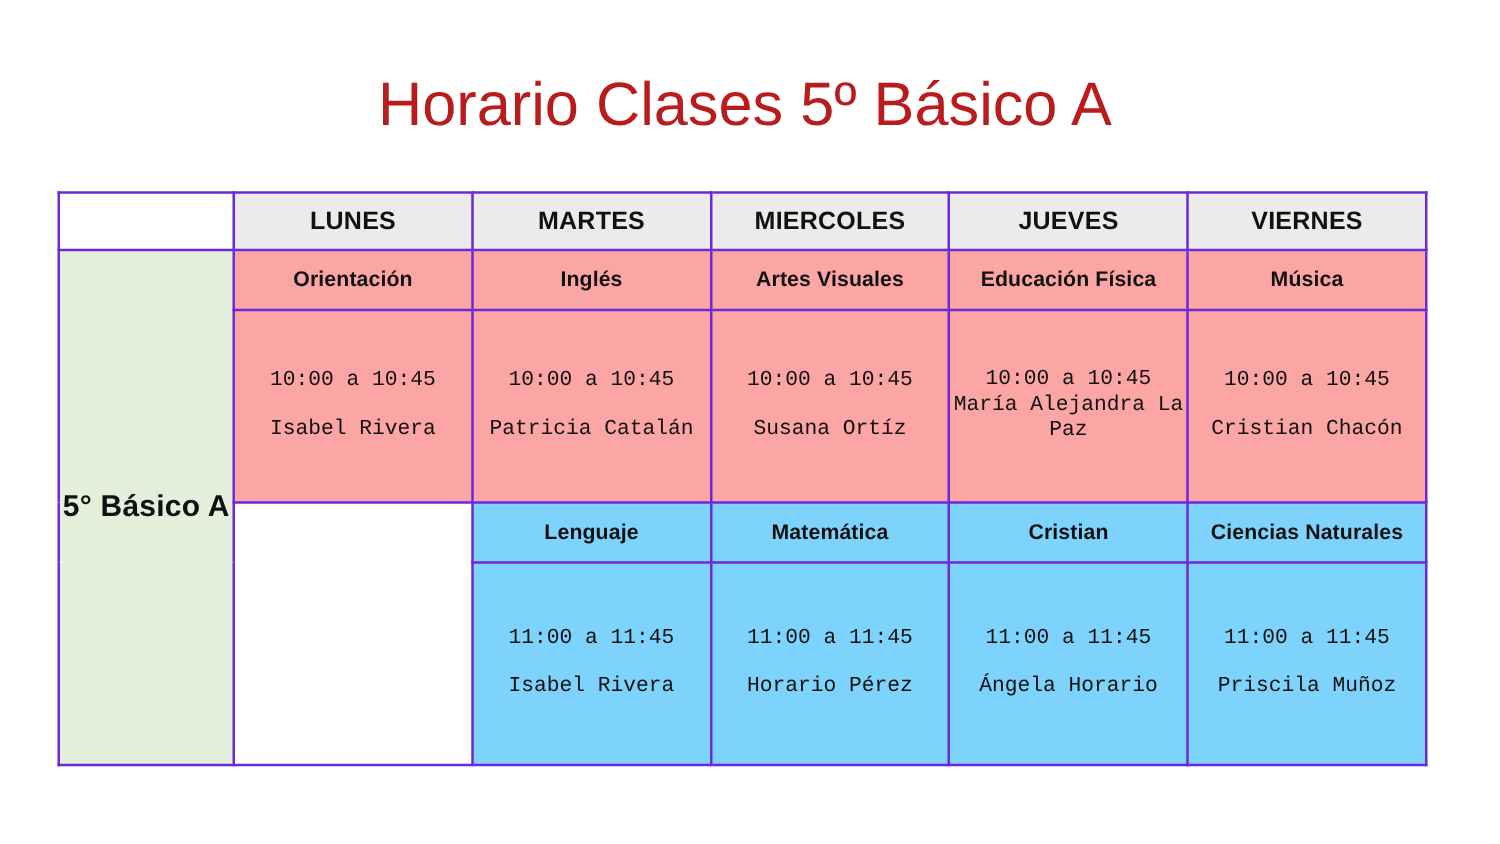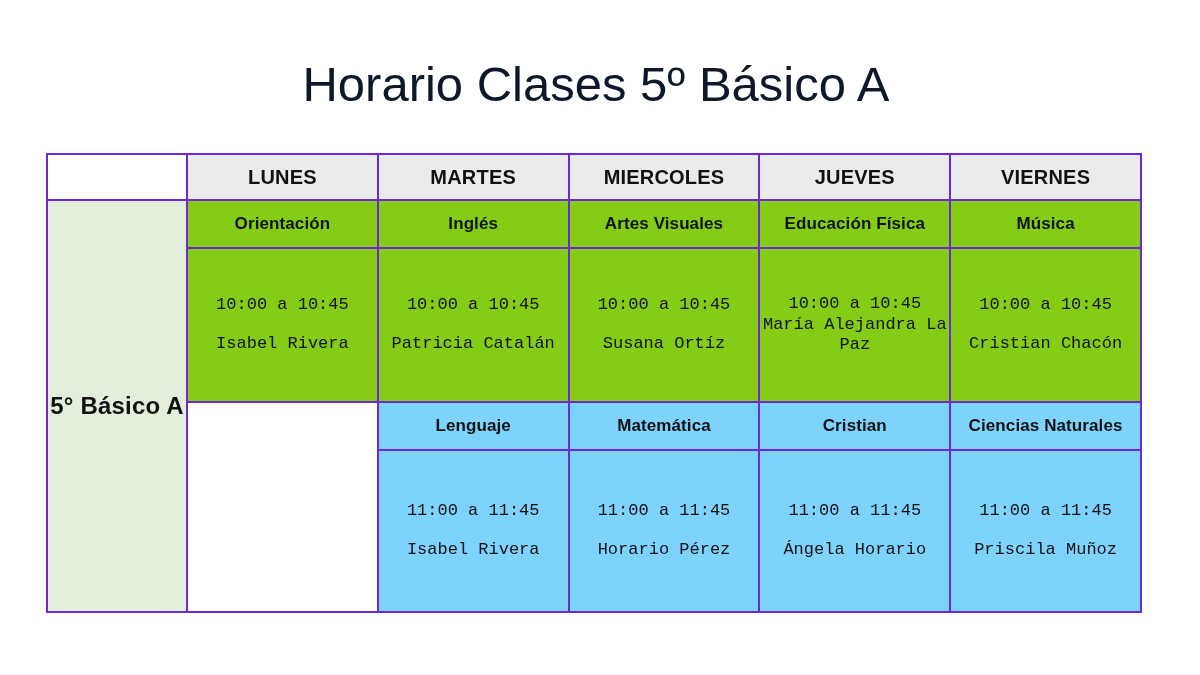--- a/index.html
+++ b/index.html
@@ -22,21 +22,21 @@
 
   
   #page-title {
     position: absolute;
     left: 0;
     top: 56px;
     width: 1192px;
     text-align: center;
     font-size: 49px;
     font-weight: 400;
-    color: #0f172a;
+    color: #b91c1c;
     letter-spacing: 0px;
     white-space: nowrap;
   }
 
   
   #schedule-table {
     position: absolute;
     left: 46px;
     top: 153px;
     width: 1094px;
@@ -86,21 +86,21 @@
     font-size: 17px;
     font-weight: 400;
     line-height: 1.22;
     padding: 7px 4px 4px 4px;
     font-family: Liberation Mono, monospace;
   }
   .detail .time { display: block; }
   .detail .teacher { display: block; margin-top: 1.05em; }
   .detail.tight .teacher { margin-top: 0; }
 
-  .green   { background: #84cc16; }
+  .green   { background: #fca5a5; }
   .lgreen  { background: #7dd3fc; }
   .white   { background: #ffffff; }
 
   .h-block1-detail { height: 152px; vertical-align: top; }
   .h-block2-detail { height: 160px; vertical-align: top; }
 </style>
 </head>
 <body>
 
 <div id="slide">

